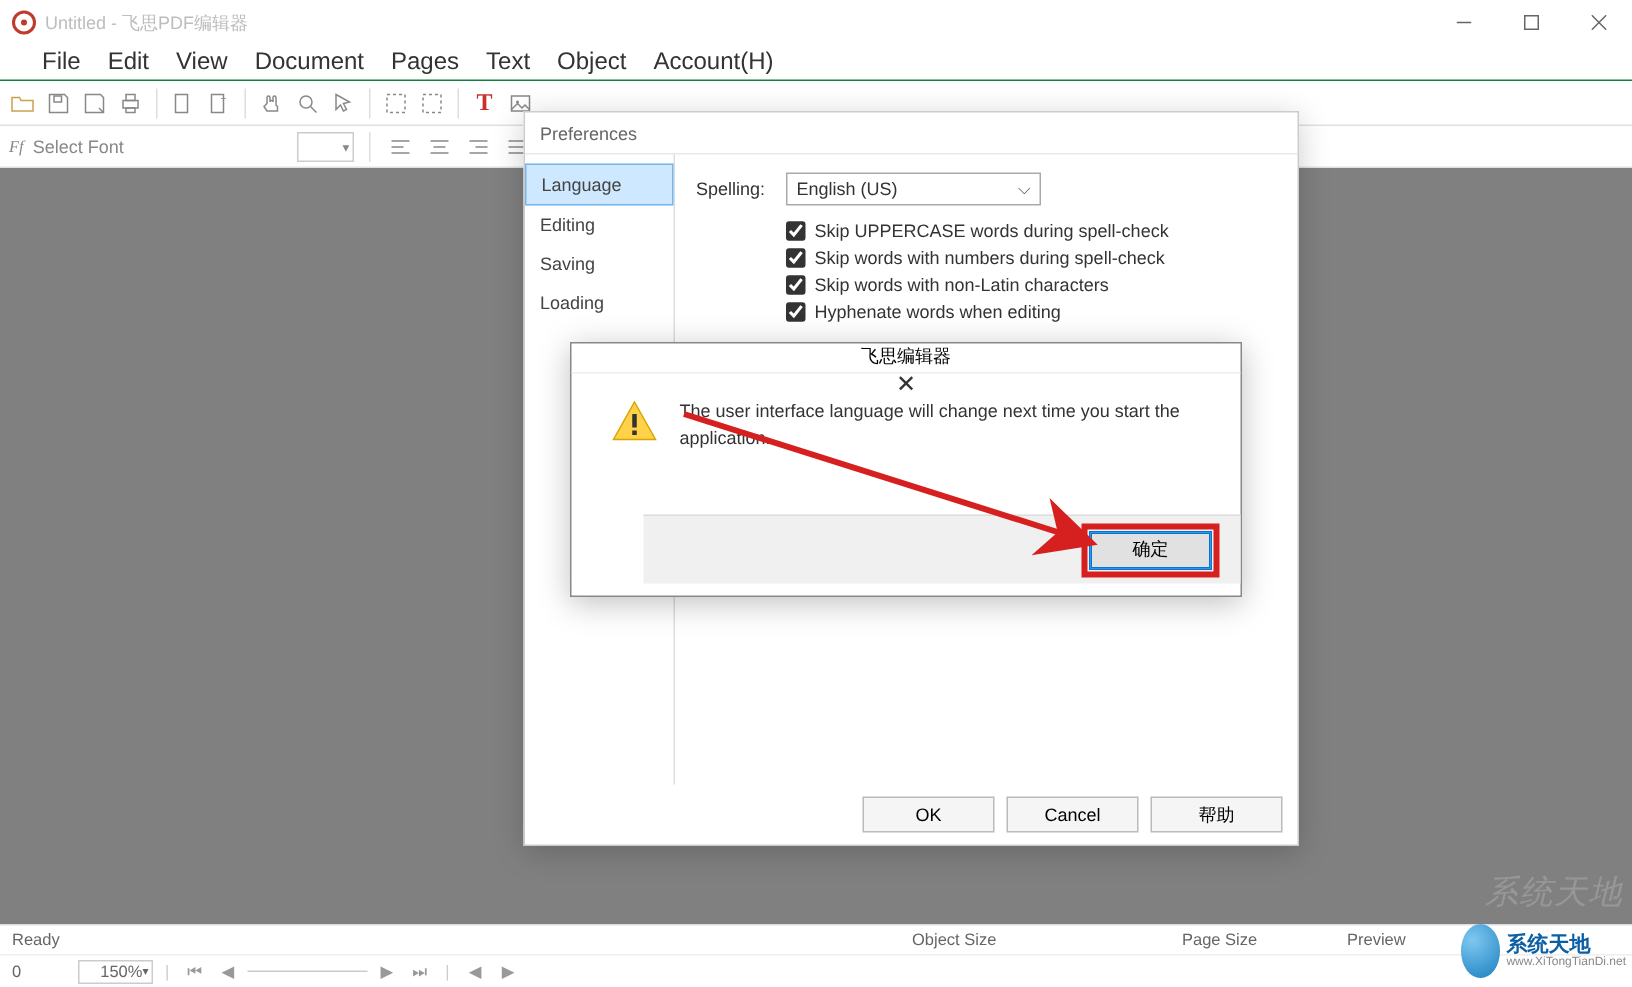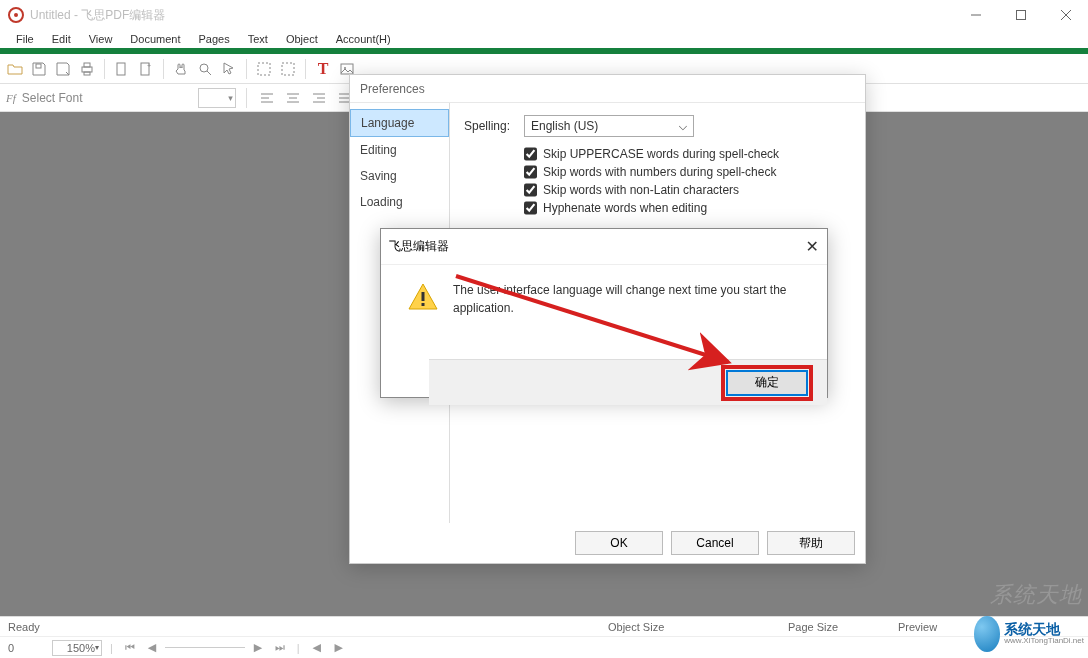--- a/index.html
+++ b/index.html
@@ -7,21 +7,21 @@
 
 
 .titlebar { height: 30px; display: flex; align-items: center; padding-left: 8px; background: #fff; color: #bdbdbd; font-size: 12px; }
 .titlebar .logo { width: 16px; height: 16px; border-radius: 50%; border: 2px solid #c0392b; margin-right: 6px; position: relative; display:flex; align-items:center; justify-content:center; }
 .titlebar .logo::after { content:""; width:4px; height:4px; background:#c0392b; border-radius:50%; }
 .winbtns { margin-left: auto; display: flex; }
 .winbtn { width: 45px; height: 30px; display: flex; align-items: center; justify-content: center; color: #888; font-size: 14px; }
 .winbtn svg { width:10px; height:10px; }
 
 
-.menubar { height: 24px; display: flex; align-items: center; padding: 0 16px; font-size: 11px; gap: 18px; color: #333; border-bottom: 6px solid #15803d; }
+.menubar { height: 24px; display: flex; align-items: center; padding: 0 28px; font-size: 16px; gap: 18px; color: #333; border-bottom: 1px solid #15803d; }
 
 
 .toolbar { height: 30px; display: flex; align-items: center; padding: 0 4px; border-bottom: 1px solid #e0e0e0; gap: 2px; }
 .tb-icon { width: 22px; height: 22px; display: flex; align-items: center; justify-content: center; color: #777; }
 .tb-icon svg { width: 16px; height: 16px; }
 .tb-sep { width: 1px; height: 20px; background: #ddd; margin: 0 4px; }
 
 
 .fontbar { height: 28px; display: flex; align-items: center; padding: 0 6px; border-bottom: 1px solid #e0e0e0; font-size: 12px; color: #888; gap: 6px; }
 .fontbar .ff { font-family: serif; font-style: italic; font-size: 11px; }
@@ -56,21 +56,21 @@
 .prefs-row label { width: 60px; }
 .prefs-select { width: 170px; height: 22px; border:1px solid #aaa; display:flex; align-items:center; padding:0 6px; justify-content:space-between; font-size:12px;}
 .prefs-select::after { content:"⌵"; font-size:11px; color:#555;}
 .checkrow { display:flex; gap:6px; margin: 4px 0 4px 60px; font-size:12px; }
 .checkrow input { accent-color: #333; }
 .prefs-footer { position:absolute; bottom:8px; right:10px; display:flex; gap:8px; }
 .prefs-btn { width: 88px; height: 24px; border:1px solid #bbb; background:#f5f5f5; font-size:12px; display:flex; align-items:center; justify-content:center; }
 
 
 .alert { position:absolute; left: 380px; top: 228px; width: 448px; height: 170px; background:#fff; border:1px solid #888; box-shadow:0 4px 20px rgba(0,0,0,0.25); }
-.alert-title { height: 36px; display:flex; align-items:center; justify-content:space-between; padding:0 8px; font-size:12px; border-bottom:1px solid #eee;}
+.alert-title { height: 20px; display:flex; align-items:center; justify-content:space-between; padding:0 8px; font-size:12px; border-bottom:1px solid #eee;flex-direction:column;}
 .alert-close { font-size:16px; color:#333; }
 .alert-body { display:flex; padding: 16px 20px 10px 26px; gap:14px; font-size:12px; line-height:1.5; color:#333; height:94px; }
 .alert-icon { width:32px; height:32px; flex-shrink:0; }
 .alert-footer { height:46px; background:#f0f0f0; border-top:1px solid #ddd; display:flex; justify-content:flex-end; align-items:center; padding-right:14px;margin-left:48px; }
 .alert-ok-frame { border: 4px solid #d6201f; padding: 2px; }
 .alert-ok { width: 80px; height: 24px; background:#e1e1e1; border:1px solid #0078d7; outline:1px solid #0078d7; font-size:12px; display:flex; align-items:center; justify-content:center; }
 
 
 .arrow { position:absolute; left: 450px; top: 270px; width: 320px; height: 110px; pointer-events:none; }
 

